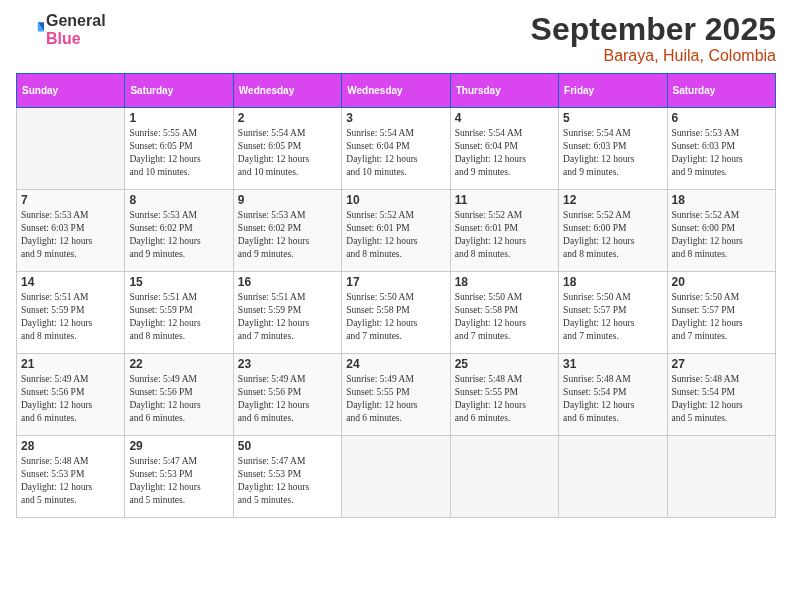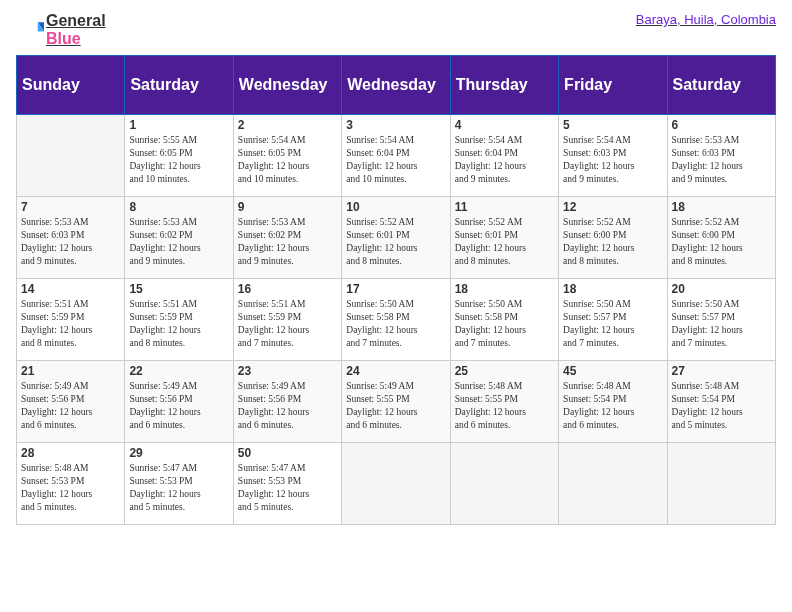--- a/index.html
+++ b/index.html
@@ -15,21 +15,20 @@
     .page {
       width: 792px;
       height: 612px;
       padding: 12px 16px;
     }
     .header {
       display: flex;
       justify-content: space-between;
       align-items: flex-start;
       margin-bottom: 8px;
-      text-decoration: underline;
     }
     .logo {
       display: flex;
       align-items: center;
       gap: 2px;
     }
     .logo-text {
       font-size: 16px;
       font-weight: bold;
       line-height: 1.1;
@@ -43,34 +42,34 @@
     .title-block {
       text-align: right;
     }
     .month-title {
       font-size: 32px;
       font-weight: bold;
       color: #333;
       line-height: 1.1;
     }
     .location {
-      font-size: 13px;
-      color: #6d28d9;
+      font-size: 16px;
+      color: #c2410c;
     }
     table {
       width: 100%;
       border-collapse: collapse;
       table-layout: fixed;
     }
     thead tr th {
-      background-color: #4c1d95;
+      background-color: #d946ef;
       color: #fff;
       text-align: left;
-      padding: 20px 5px;
-      font-size: 16px;
+      padding: 11px 5px;
+      font-size: 10px;
       font-weight: bold;
       border: 1px solid #1565c0;
     }
     tbody tr td {
       border: 1px solid #ccc;
       vertical-align: top;
       padding: 3px 4px;
       height: 82px;
       background: #fff;
     }
@@ -104,20 +103,21 @@
         <polygon points="28,8 36,20 28,20" fill="#42a5f5"></polygon>
       </svg>
       <div>
         <div class="logo-text">
           <span class="logo-general">General</span><br>
           <span class="logo-blue">Blue</span>
         </div>
       </div>
     </div>
     <div class="title-block">
+      <div class="month-title">September 2025</div>
       <div class="location">Baraya, Huila, Colombia</div>
     </div>
   </div>
 
   <table>
     <thead>
       <tr>
       <th>Sunday</th>
           <th>Saturday</th>
           <th>Wednesday</th>
@@ -230,21 +230,21 @@
           </td>
           <td>
             <span class="day-num">24</span>
             <div class="day-detail">Sunrise: 5:49 AM<br>Sunset: 5:55 PM<br>Daylight: 12 hours<br>and 6 minutes.</div>
           </td>
           <td>
             <span class="day-num">25</span>
             <div class="day-detail">Sunrise: 5:48 AM<br>Sunset: 5:55 PM<br>Daylight: 12 hours<br>and 6 minutes.</div>
           </td>
           <td>
-            <span class="day-num">45</span>
+            <span class="day-num">31</span>
             <div class="day-detail">Sunrise: 5:48 AM<br>Sunset: 5:54 PM<br>Daylight: 12 hours<br>and 6 minutes.</div>
           </td>
           <td>
             <span class="day-num">27</span>
             <div class="day-detail">Sunrise: 5:48 AM<br>Sunset: 5:54 PM<br>Daylight: 12 hours<br>and 5 minutes.</div>
           </td>
         </tr>
         <tr>
           <td>
             <span class="day-num">28</span>

